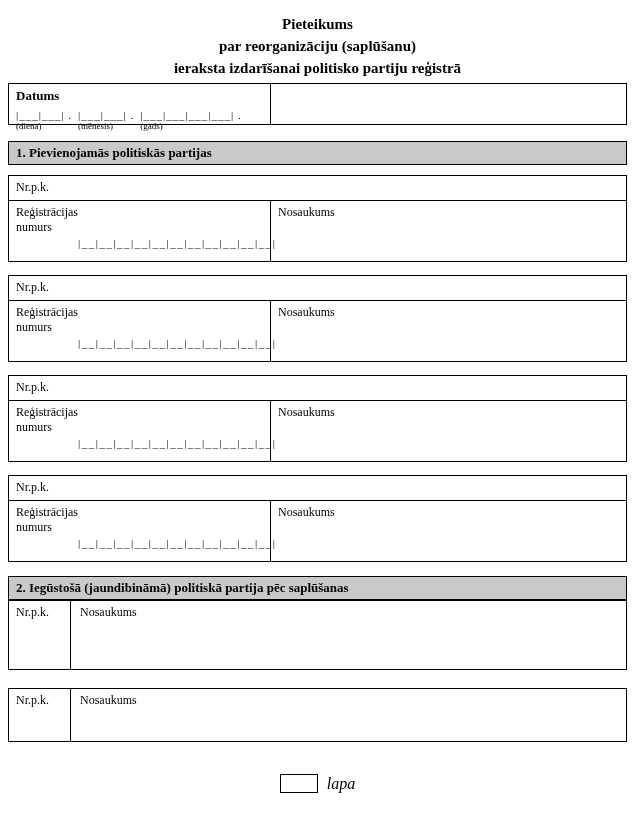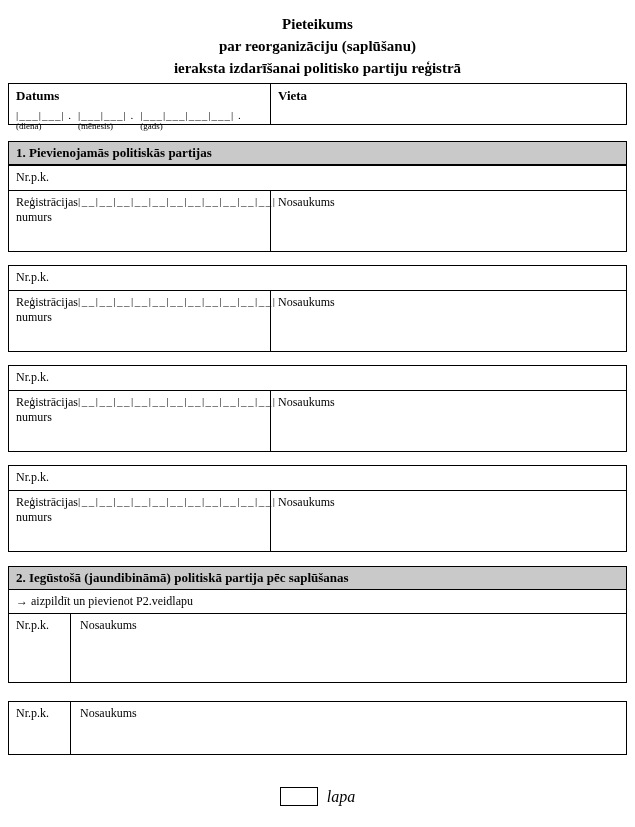--- a/index.html
+++ b/index.html
@@ -17,31 +17,31 @@
   .datums-cell { width:262px; border-right:1px solid #000; padding:4px 7px; }
   .vieta-cell { flex:1; padding:4px 7px; }
   .bold-label { font-weight:bold; font-size:13px; }
   .date-groups { display:flex; margin-top:5px; }
   .date-group { display:flex; flex-direction:column; margin-right:6px; }
   .date-blank { font-size:11px; letter-spacing:1px; white-space:nowrap; }
   .date-sub { font-size:9px; margin-top:0px; }
 
   
   .section-bar { background:#c9c9c9; border:1px solid #000; font-weight:bold; font-size:13px; padding:3px 7px; }
-  .bar1 { margin-top:16px; }
+  .bar1 { margin-top:16px; margin-bottom:10px; }
   .bar2 { margin-top:14px; }
 
   
   .party-block { border:1px solid #000; margin-bottom:13px; }
   .nr-row { border-bottom:1px solid #000; padding:4px 7px; font-size:12px; min-height:25px; }
   .block-cols { display:flex; height:60px; }
   .reg-col { width:262px; border-right:1px solid #000; padding:4px 7px 3px; display:flex; justify-content:space-between; }
   .name-col { flex:1; padding:4px 7px; }
   .cell-label { font-size:12px; }
-  .reg-blank { font-size:11px; letter-spacing:1.5px; white-space:nowrap; }
+  .reg-blank { font-size:11px; letter-spacing:1.5px; white-space:nowrap;margin-top:32px; }
 
   
   .note-row { border:1px solid #000; border-top:none; border-bottom:none; padding:4px 7px; font-size:12px; }
   .s2-table { border:1px solid #000; display:flex; }
   .s2-table.first { height:70px; }
   .s2-table.extra { height:54px; margin-top:18px; }
   .s2-nr { width:62px; border-right:1px solid #000; padding:4px 7px; font-size:12px; }
   .s2-name { flex:1; padding:4px 9px; font-size:12px; }
 
   
@@ -72,23 +72,20 @@
         </div>
         <div class="date-group">
           <span class="date-blank">|___|___| .</span>
           <span class="date-sub">(mēnesis)</span>
         </div>
         <div class="date-group">
           <span class="date-blank">|___|___|___|___| .</span>
           <span class="date-sub">(gads)</span>
         </div>
       </div>
-    </div>
-    <div class="vieta-cell">
-      <div class="bold-label">Vieta</div>
     </div>
   </div>
 
   <div class="section-bar bar1">1. Pievienojamās politiskās partijas</div>
 
   <div class="party-block">
     <div class="nr-row">
       <span class="cell-label">Nr.p.k.</span>
     </div>
     <div class="block-cols">
@@ -141,23 +138,20 @@
         <div class="cell-label">Reģistrācijas numurs</div>
         <div class="reg-blank">|__|__|__|__|__|__|__|__|__|__|__|</div>
       </div>
       <div class="name-col">
         <div class="cell-label">Nosaukums</div>
       </div>
     </div>
   </div>
 
   <div class="section-bar bar2">2. Iegūstošā (jaundibināmā) politiskā partija pēc saplūšanas</div>
-  <div class="note-row">
-    <span></span><span>→ aizpildīt un pievienot P2.veidlapu</span>
-  </div>
   <div class="s2-table first">
     <div class="s2-nr">
       <span>Nr.p.k.</span>
     </div>
     <div class="s2-name">
       <span>Nosaukums</span>
     </div>
   </div>
 
   <div class="s2-table extra">

